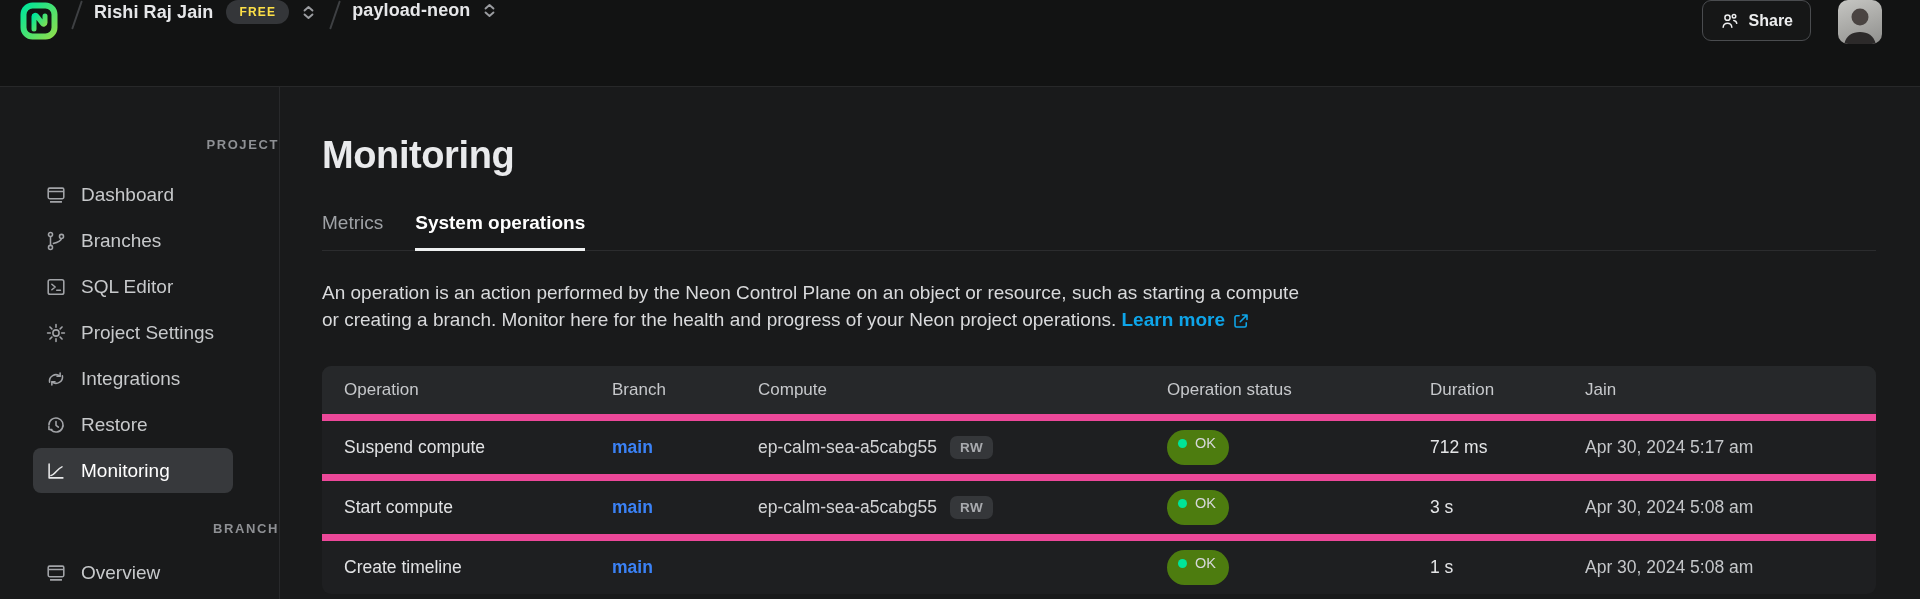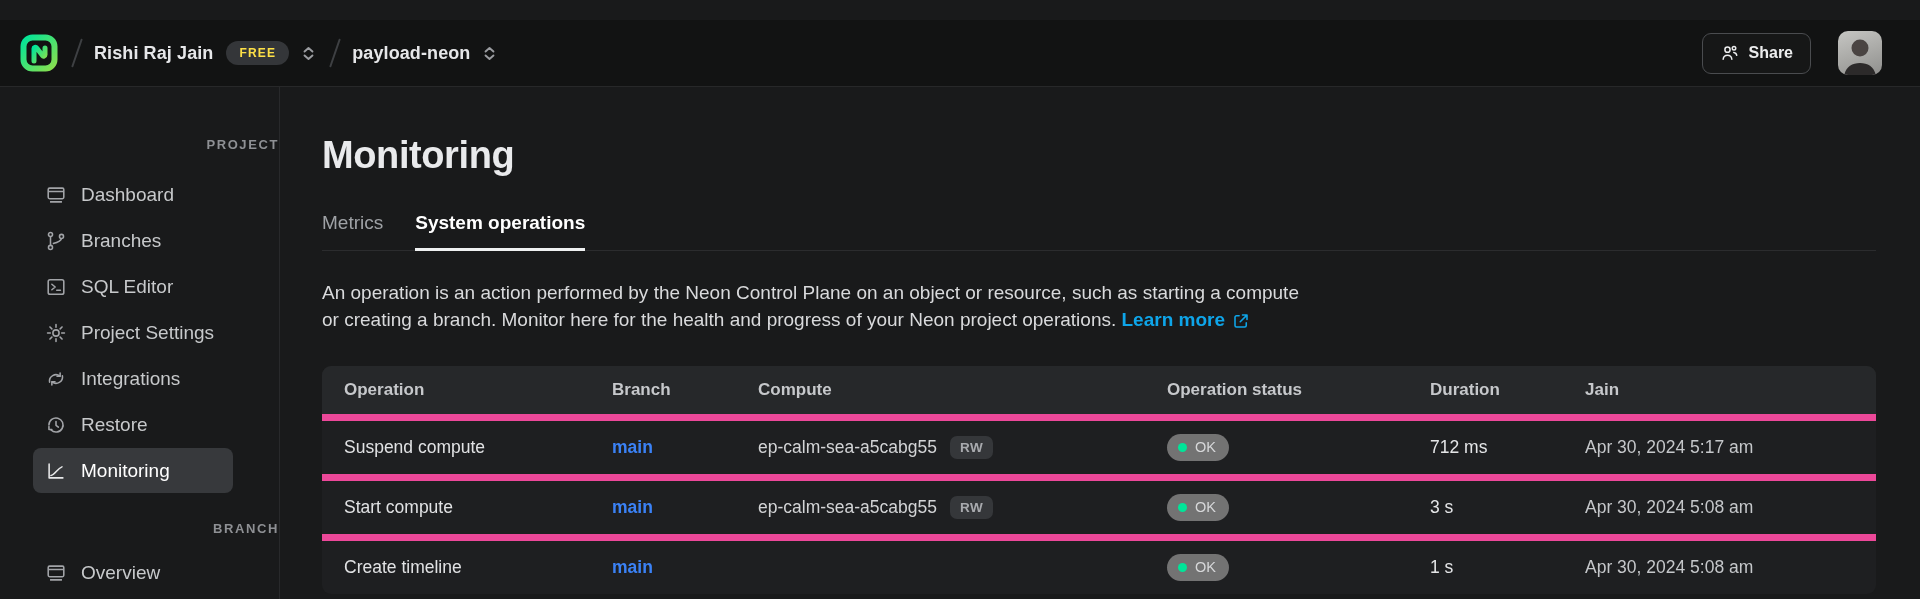--- a/index.html
+++ b/index.html
@@ -1,21 +1,21 @@
 <!DOCTYPE html>
 <html><head>
 <meta charset="utf-8">
 <style>
   * { margin:0; padding:0; box-sizing:border-box; }
   html,body { width:1920px; height:599px; overflow:hidden; background:#191a1b;
     font-family:"Liberation Sans", sans-serif; -webkit-font-smoothing:antialiased; }
 
   
-  .topbar { height:67px; background:#121313; border-bottom:1px solid #272829;
-    display:flex; align-items:center; padding:0 38px 0 18px;margin-top:20px; }
+  .topbar { height:87px; background:#121313; border-bottom:1px solid #272829;
+    display:flex; align-items:flex-start; padding:0 38px 0 18px; }
   .logo { width:42px; height:42px; display:flex; align-items:center; justify-content:center; cursor:pointer; }
   .slash { width:2px; height:30px; background:#3e4043; transform:rotate(19deg); margin:0 16px; border-radius:2px; }
   .crumb { display:flex; align-items:center; cursor:pointer; }
   .crumb-name { font-size:18px; font-weight:700; color:#e6e7e9; letter-spacing:.1px; }
   .plan-badge { margin-left:13px; background:#343639; color:#fde047; font-size:12px; font-weight:700;
     letter-spacing:1.2px; padding:5px 13px; border-radius:999px; }
   .unfold { color:#9b9da1; margin-left:10px; display:flex; }
   .spacer { flex:1; }
   .share-btn { display:flex; align-items:center; gap:9px; height:41px; padding:0 17px;
     border:1px solid #4a4c4f; border-radius:9px; background:#161717; color:#ecedee;
@@ -46,29 +46,29 @@
   .tab.active::after { content:""; position:absolute; left:0; right:0; bottom:-1px; height:3px; background:#eef0f1; }
   .desc { margin-top:28px; font-size:19px; line-height:27px; color:#d9dadc; }
   .learn-more { color:#0ea5e9; font-weight:700; text-decoration:none; cursor:pointer;
     display:inline-flex; align-items:center; gap:7px; }
   .learn-more svg { margin-top:2px; }
 
   
   .table { margin-top:33px; width:1554px; background:#1e1f21; border-radius:9px; overflow:hidden; }
   .trow { display:grid; grid-template-columns:268px 146px 409px 263px 155px 1fr;
     align-items:center; padding:0 22px; height:60px; font-size:17.5px; }
-  .thead { height:48px; background:#26282a; color:#c6c8cb; font-size:17px; font-weight:700; }
+  .thead { height:48px; background:#26282a; color:#c6c8cb; font-size:17px; font-weight:400; }
   .trow + .trow { border-top:7px solid #ec4899; }
   .c-op { color:#e1e2e4; }
   .branch-link { color:#3b82f6; font-weight:700; cursor:pointer; }
   .c-compute { color:#d3d4d6; display:flex; align-items:center; gap:13px; }
   .rw-badge { background:#35373a; color:#a8aaae; font-size:13.5px; font-weight:600;
     padding:4px 10px; border-radius:7px; letter-spacing:.4px; }
-  .status-badge { display:inline-flex; align-items:center; gap:8px; background:#737373;
-    color:#d6d7d9; font-size:14.5px; padding:5px 13px 6px 11px; border-radius:999px; }
+  .status-badge { display:inline-flex; align-items:center; gap:8px; background:#4d7c0f;
+    color:#d6d7d9; font-size:14.5px; padding:5px 13px 14px 11px; border-radius:999px; }
   .status-dot { width:9px; height:9px; border-radius:50%; background:#00e599; }
   .c-dur { color:#e4e5e7; }
   .c-date { color:#c5c7ca; }
   svg { display:block; }
 </style>
 </head>
 <body>
 
 <div class="topbar">
   <div class="logo">

